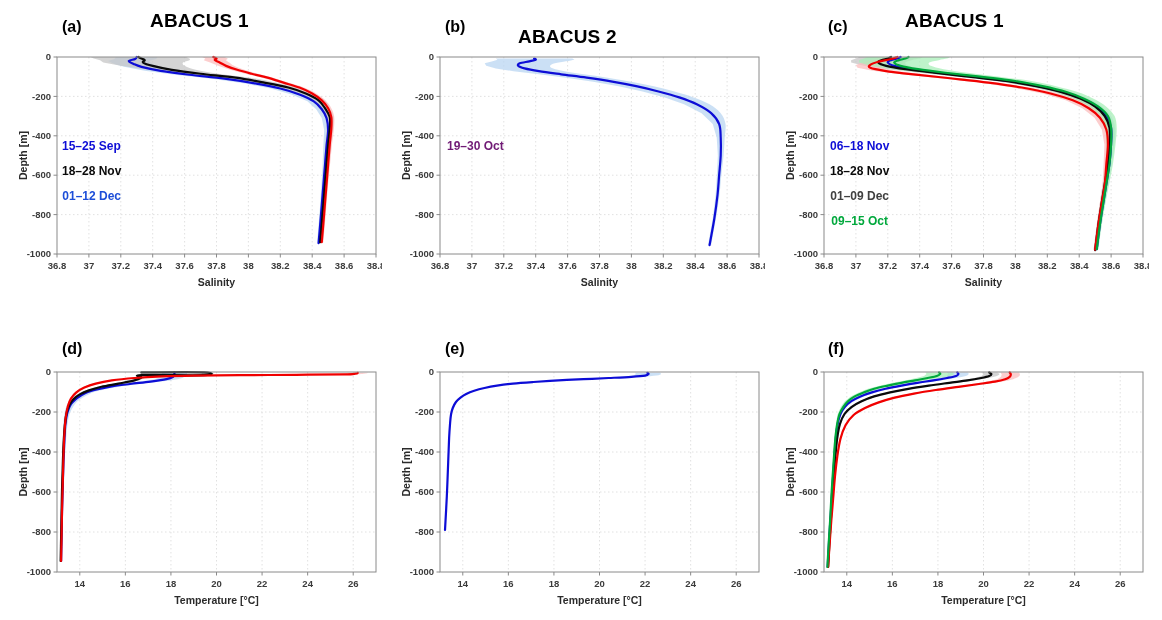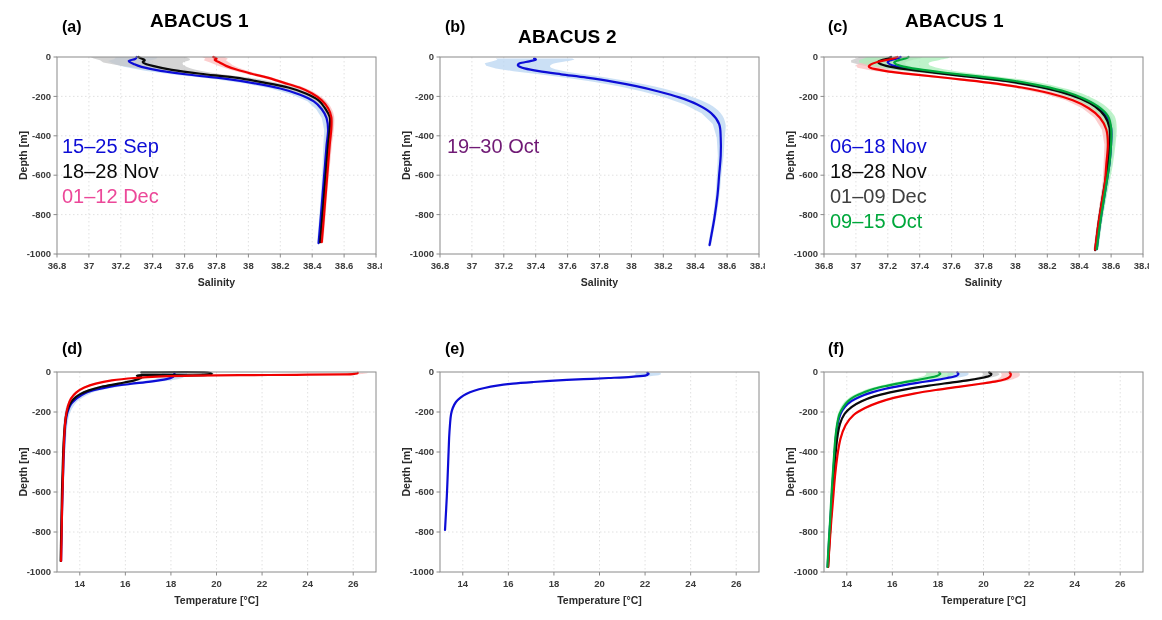--- a/index.html
+++ b/index.html
@@ -16,21 +16,21 @@
   }
   .panel-tag{
     position:absolute;font-weight:bold;font-size:16px;white-space:nowrap;
   }
   svg{display:block;}
   .axis-line{stroke:#8a8a8a;stroke-width:1;fill:none;}
   .grid-line{stroke:#d9d9d9;stroke-width:.8;stroke-dasharray:1.5 2.5;}
   .tick-mark{stroke:#8a8a8a;stroke-width:1;}
   .tick-label{font-size:9.5px;font-weight:bold;fill:#3b3b3b;font-family:"Liberation Sans",sans-serif;}
   .axis-title{font-size:10.5px;font-weight:bold;fill:#2b2b2b;font-family:"Liberation Sans",sans-serif;}
-  .legend-text{font-size:20px;font-weight:normal;font-family:"Liberation Sans",sans-serif;}
+  .legend-text{font-size:12px;font-weight:bold;font-family:"Liberation Sans",sans-serif;}
   .prof-line{fill:none;stroke-linejoin:round;stroke-linecap:round;}
   .prof-band{stroke:none;}
 </style>
 </head>
 <body>
 
 <div class="figure">
 
 <div class="panel" style="left: 17px; top: 51px; width: 365px; height: 247px;">
       <svg width="365" height="247">
@@ -100,21 +100,21 @@
           <text class="tick-label" x="34" y="206.2" text-anchor="end">-1000</text>
           <text class="axis-title" x="10" y="104.5" text-anchor="middle" transform="rotate(-90 10 104.5)">Depth [m]</text>
         </g>
       </svg>
     </div>
     <div class="panel-tag" style="left: 62px; top: 18px;">(a)</div>
     <div class="panel-title" style="left: 150px; top: 10px;">ABACUS 1</div>
     <div style="position: absolute; left: 62px; top: 134px; line-height: 25px;">
       <div class="legend-text" style="color: rgb(13, 13, 214);">15–25 Sep</div>
       <div class="legend-text" style="color: rgb(10, 10, 10);">18–28 Nov</div>
-      <div class="legend-text" style="color: #ec4899;">01–12 Dec</div>
+      <div class="legend-text" style="color: #1d4ed8; text-align: center;">01–12 Dec</div>
     </div>
     <div class="panel" style="left: 400px; top: 51px; width: 365px; height: 247px;">
       <svg width="365" height="247">
         <g>
           <line class="grid-line" x1="71.90000000000046" y1="6" x2="71.90000000000046" y2="203"></line>
           <line class="grid-line" x1="103.8000000000009" y1="6" x2="103.8000000000009" y2="203"></line>
           <line class="grid-line" x1="135.70000000000022" y1="6" x2="135.70000000000022" y2="203"></line>
           <line class="grid-line" x1="167.60000000000068" y1="6" x2="167.60000000000068" y2="203"></line>
           <line class="grid-line" x1="199.5" y1="6" x2="199.5" y2="203"></line>
           <line class="grid-line" x1="231.40000000000046" y1="6" x2="231.40000000000046" y2="203"></line>
@@ -247,21 +247,21 @@
           <line class="tick-mark" x1="36.5" y1="163.60000000000002" x2="40" y2="163.60000000000002"></line>
           <text class="tick-label" x="34" y="166.8" text-anchor="end">-800</text>
           <line class="tick-mark" x1="36.5" y1="203" x2="40" y2="203"></line>
           <text class="tick-label" x="34" y="206.2" text-anchor="end">-1000</text>
           <text class="axis-title" x="10" y="104.5" text-anchor="middle" transform="rotate(-90 10 104.5)">Depth [m]</text>
         </g>
       </svg>
     </div>
     <div class="panel-tag" style="left: 828px; top: 18px;">(c)</div>
     <div class="panel-title" style="left: 905px; top: 10px;">ABACUS 1</div>
-    <div style="position: absolute; left: 830px; top: 134px; line-height: 25px;">
+    <div style="position: absolute; left: 830px; top: 134px; line-height: 25px; text-align: center;">
       <div class="legend-text" style="color: rgb(13, 13, 214);">06–18 Nov</div>
       <div class="legend-text" style="color: rgb(10, 10, 10);">18–28 Nov</div>
       <div class="legend-text" style="color: #404040;">01–09 Dec</div>
       <div class="legend-text" style="color: rgb(0, 168, 60);">09–15 Oct</div>
     </div>
     <div class="panel" style="left: 17px; top: 366px; width: 365px; height: 250px;">
       <svg width="365" height="250">
         <g>
           <line class="grid-line" x1="62.785714285714285" y1="6" x2="62.785714285714285" y2="206"></line>
           <line class="grid-line" x1="108.35714285714285" y1="6" x2="108.35714285714285" y2="206"></line>

